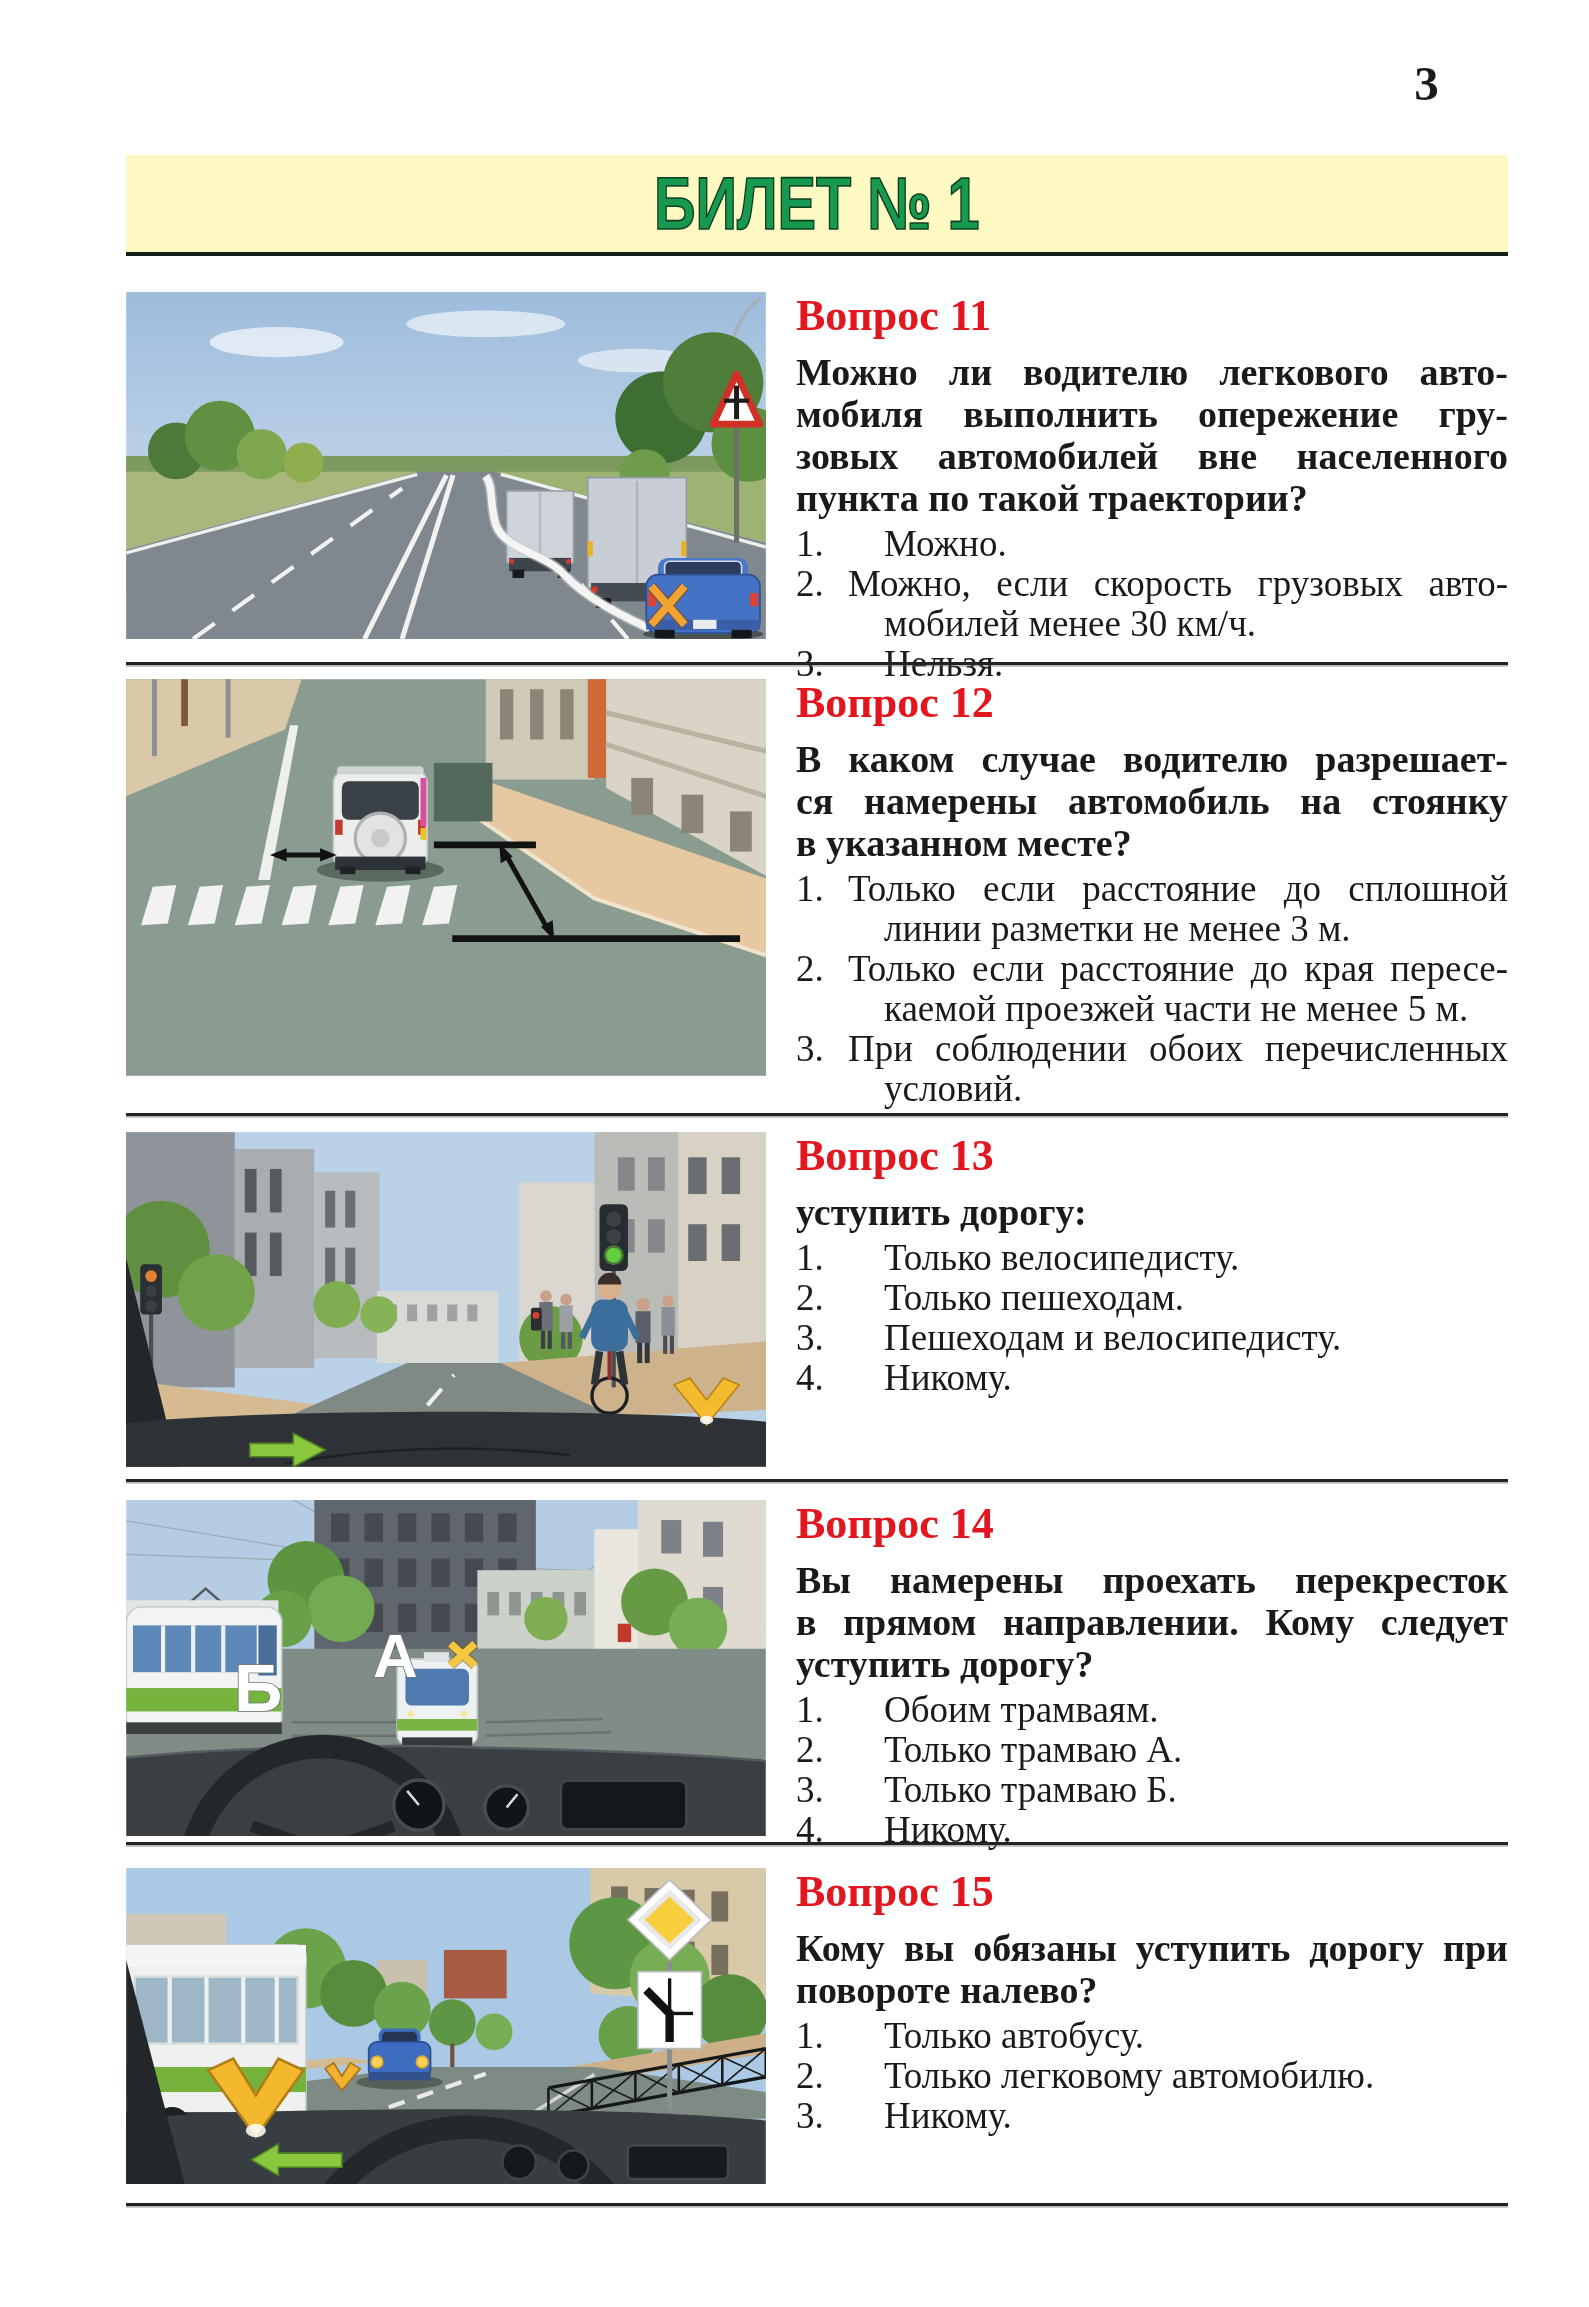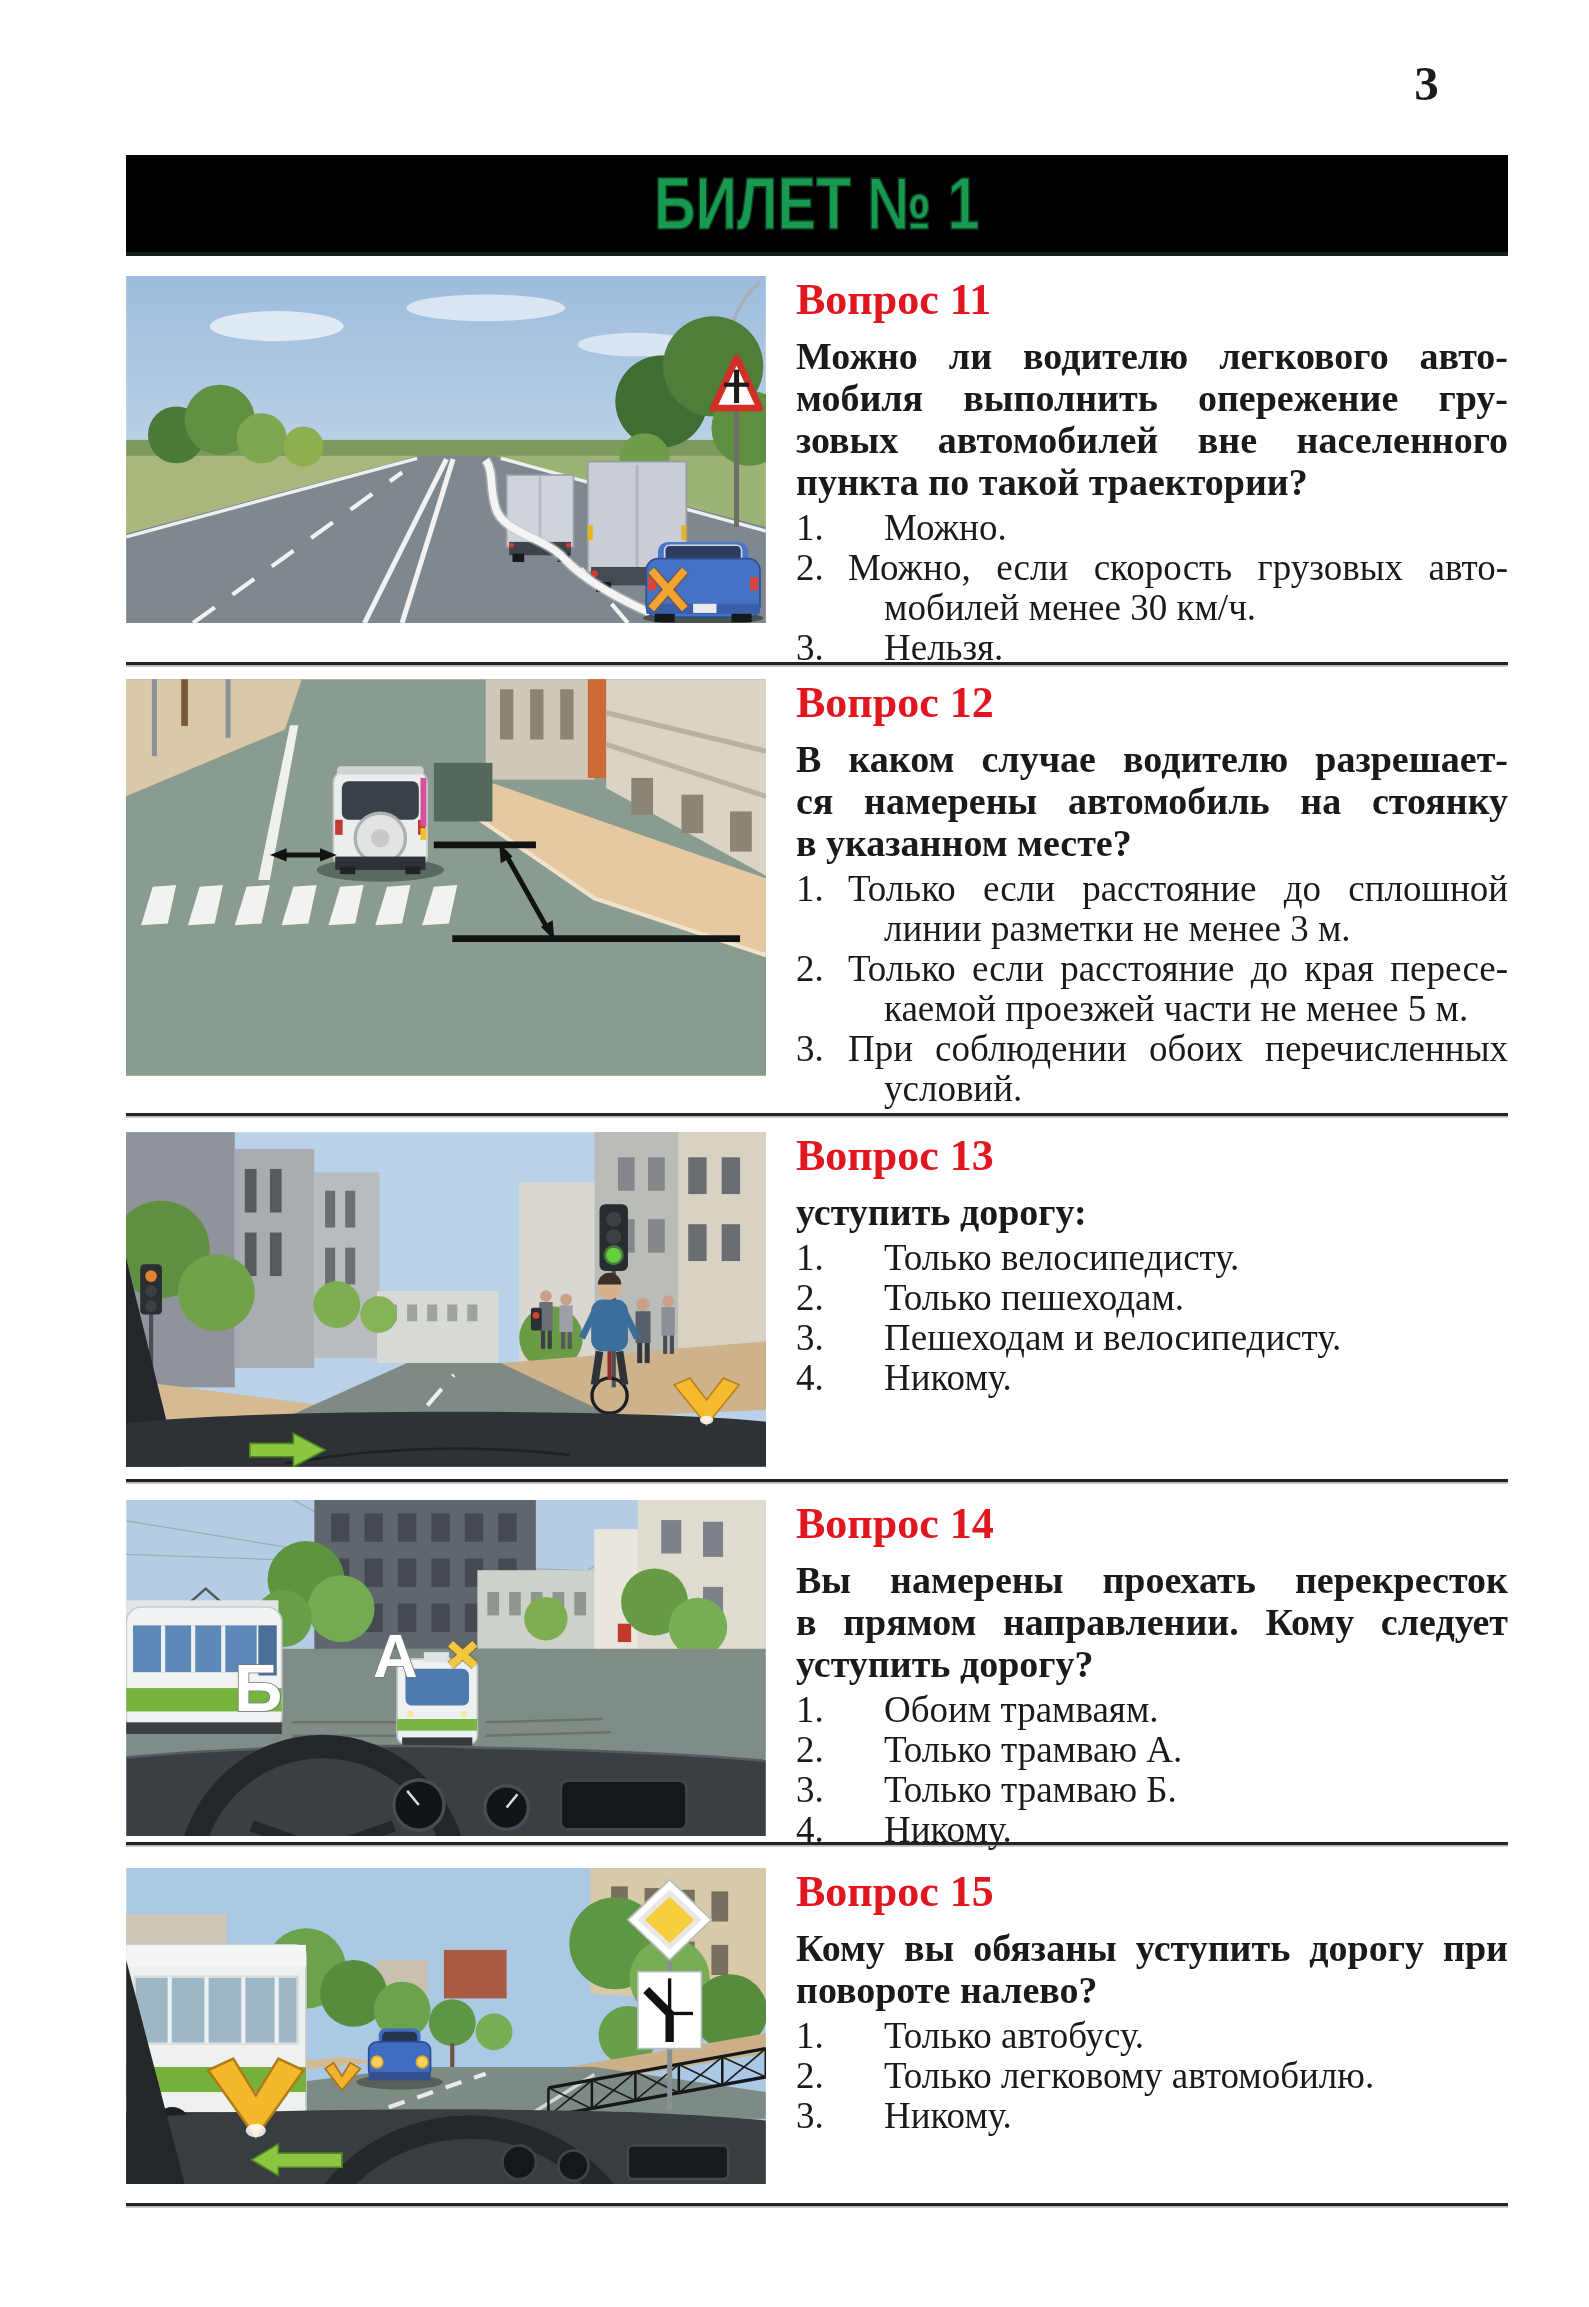--- a/index.html
+++ b/index.html
@@ -1,21 +1,21 @@
 <!DOCTYPE html>
 <html style="font-size:13.4px"><head>
 <meta charset="utf-8">
 <style>
   html,body{margin:0;padding:0;background:#ffffff;}
   .page{position:relative;width:1590px;height:2307px;background:#fff;
         font-family:"Liberation Serif",serif;color:#1a1a1a;overflow:hidden;}
   .page-number{position:absolute;top:55px;left:1389px;width:75px;text-align:center;
         font-size:49px;font-weight:bold;color:#1b1b1b;}
   .banner{position:absolute;left:126px;top:155px;width:1382px;height:97px;
-        background:#000000;border-bottom:4.2px solid #16201a;
+        background:#fef9c3;border-bottom:4.2px solid #16201a;
         display:flex;align-items:center;justify-content:center;}
   .banner-title{font-family:"Liberation Sans",sans-serif;font-weight:bold;font-size:74px;
         color:#17994f;-webkit-text-stroke:1.7px #0f3d22;letter-spacing:0px;
         transform:scaleX(0.78);white-space:nowrap;}
   .sep{position:absolute;left:126px;width:1382px;height:0;border-top:3.3px solid #212423;
         box-shadow:0 1.7px 0 rgba(90,90,90,.45);}
   .row{position:absolute;left:126px;width:1382px;display:flex;align-items:flex-start;}
   .imgbox{flex:0 0 640px;}
   .imgbox svg{display:block;}
   .txt{margin-left:30px;width:712px;}
@@ -34,21 +34,21 @@
 <body>
 
 <div class="page">
 
   <div class="page-number">3</div>
 
   <div class="banner">
     <div class="banner-title">БИЛЕТ № 1</div>
   </div>
 
-  <div class="row" style="top:276px">
+  <div class="row" style="top:292px">
     <div class="imgbox">
       <svg width="640" height="347" viewBox="0 0 765 415">
         <defs>
           <linearGradient id="sky1" x1="0" y1="0" x2="0" y2="1">
             <stop offset="0" stop-color="#9dbcdc"></stop>
               <stop offset="1" stop-color="#d9e6f2"></stop>
           </linearGradient>
         </defs>
         <rect width="765" height="415" fill="url(#sky1)"></rect>
         <ellipse cx="180" cy="60" rx="80" ry="18" fill="#ffffff" opacity="0.65"></ellipse>

